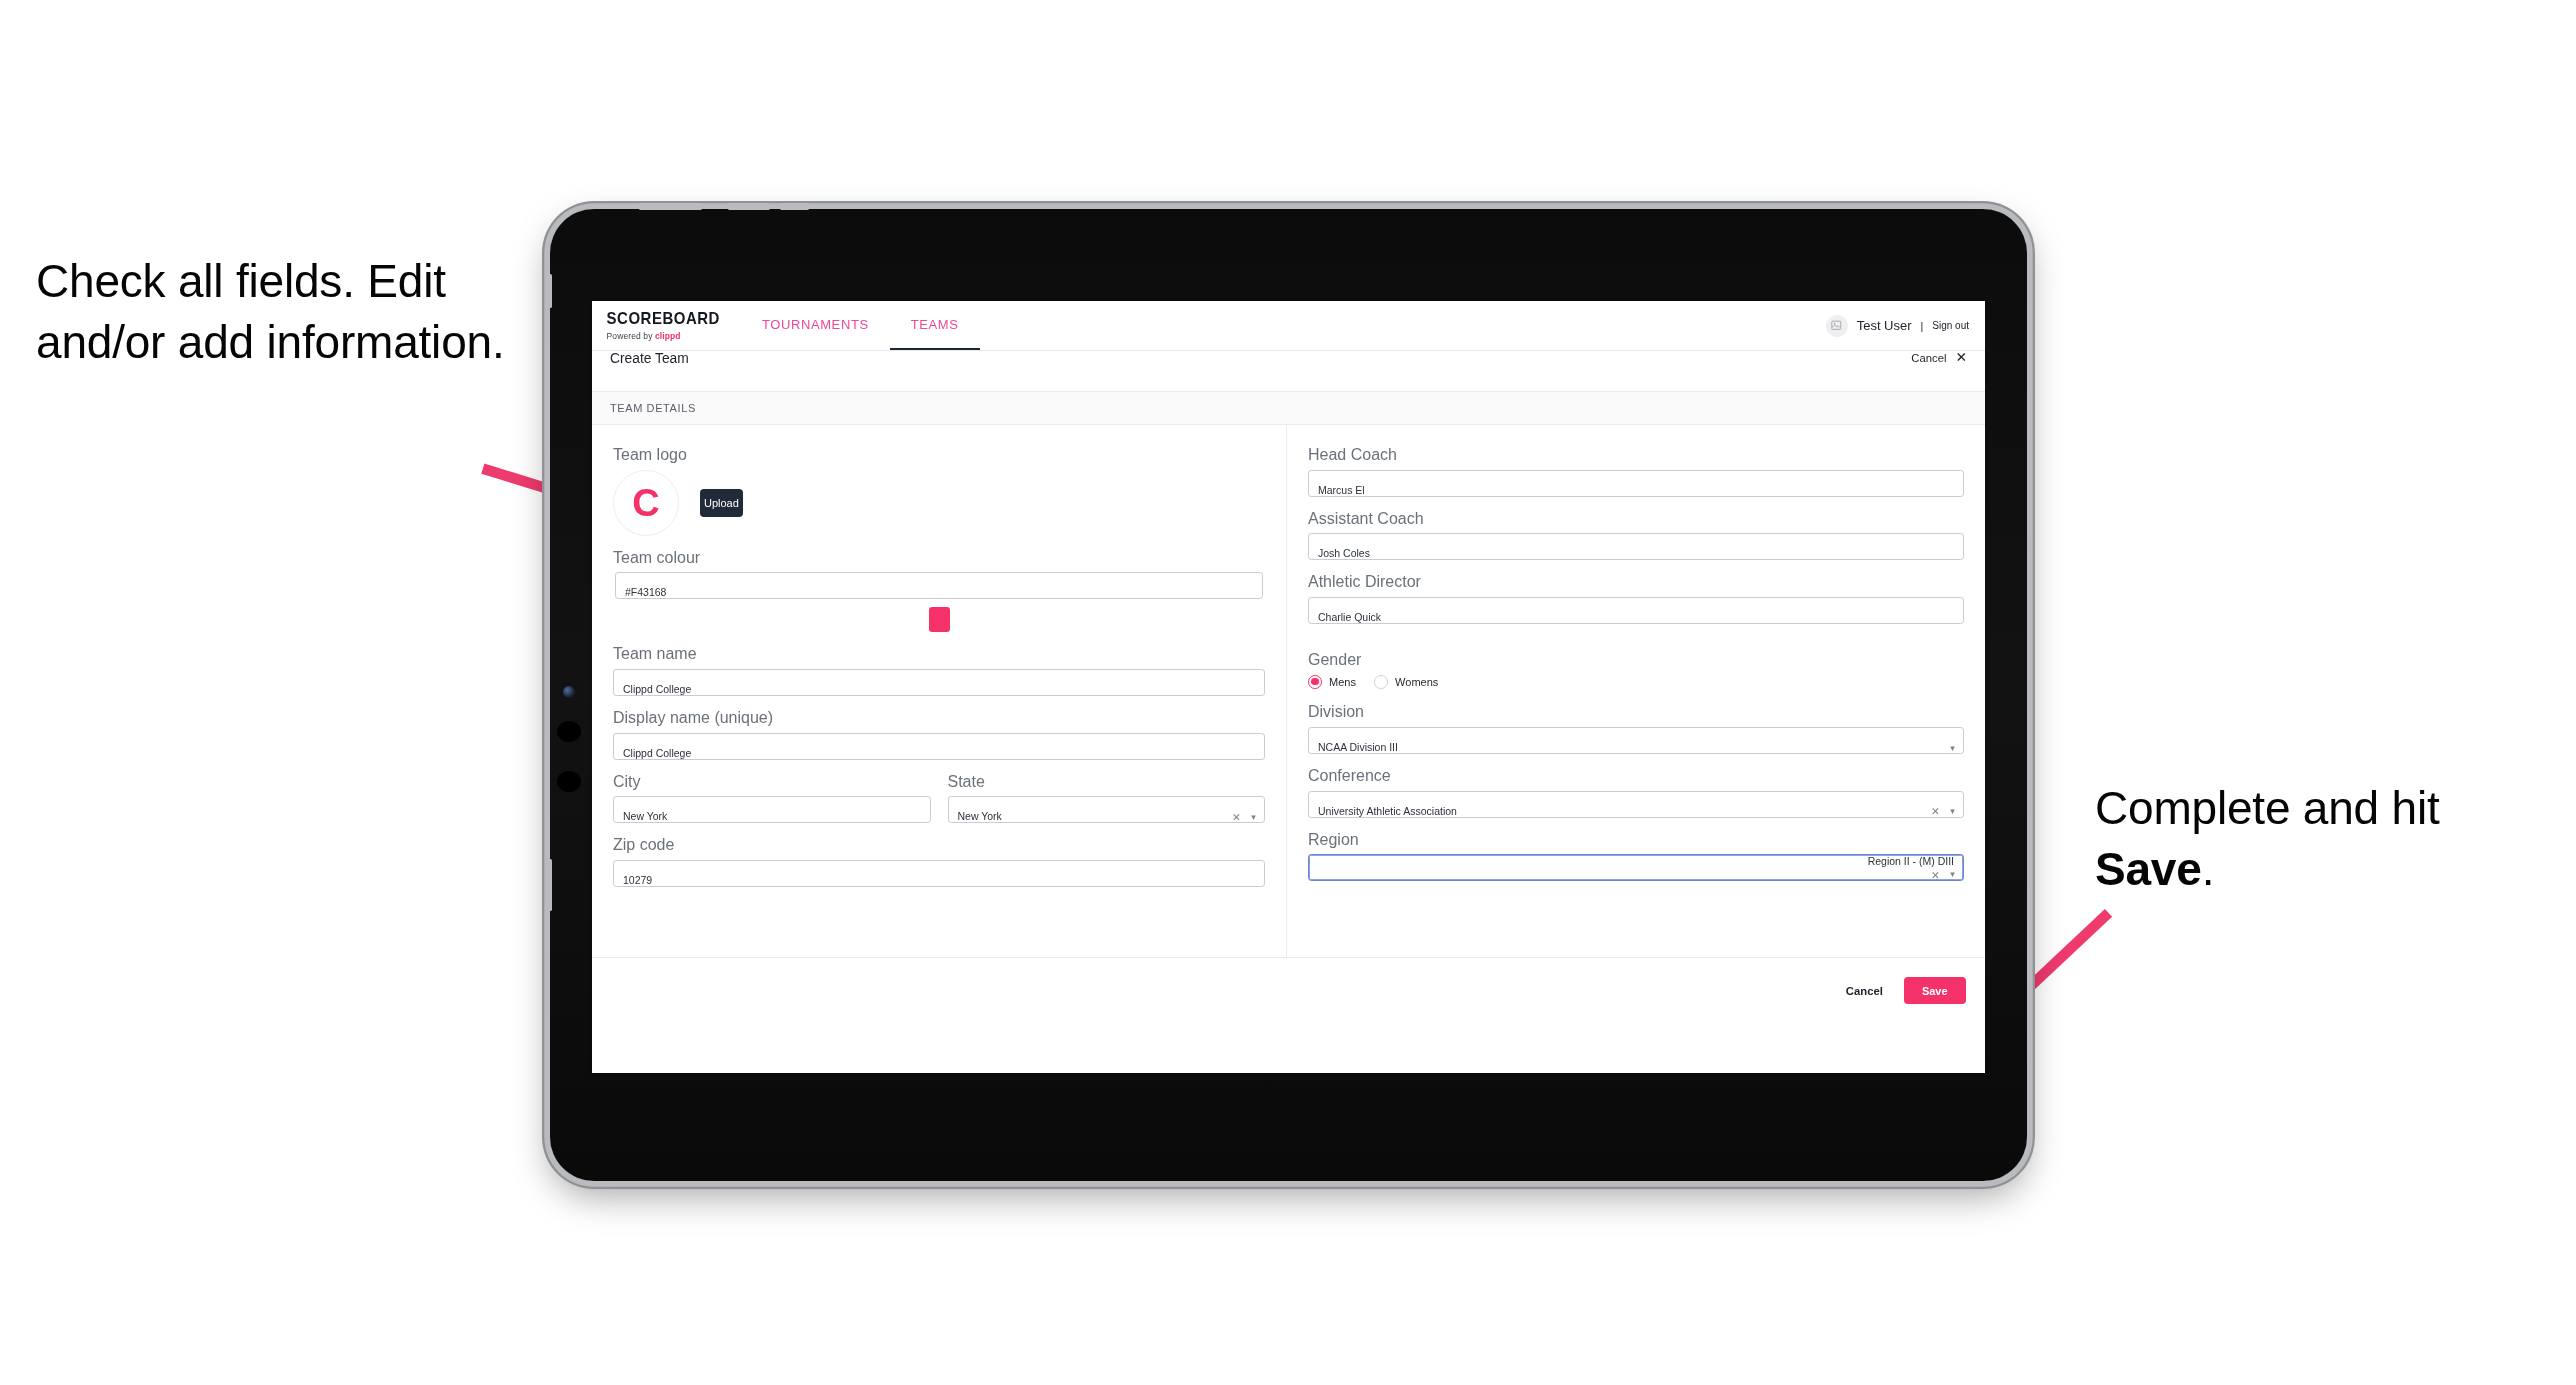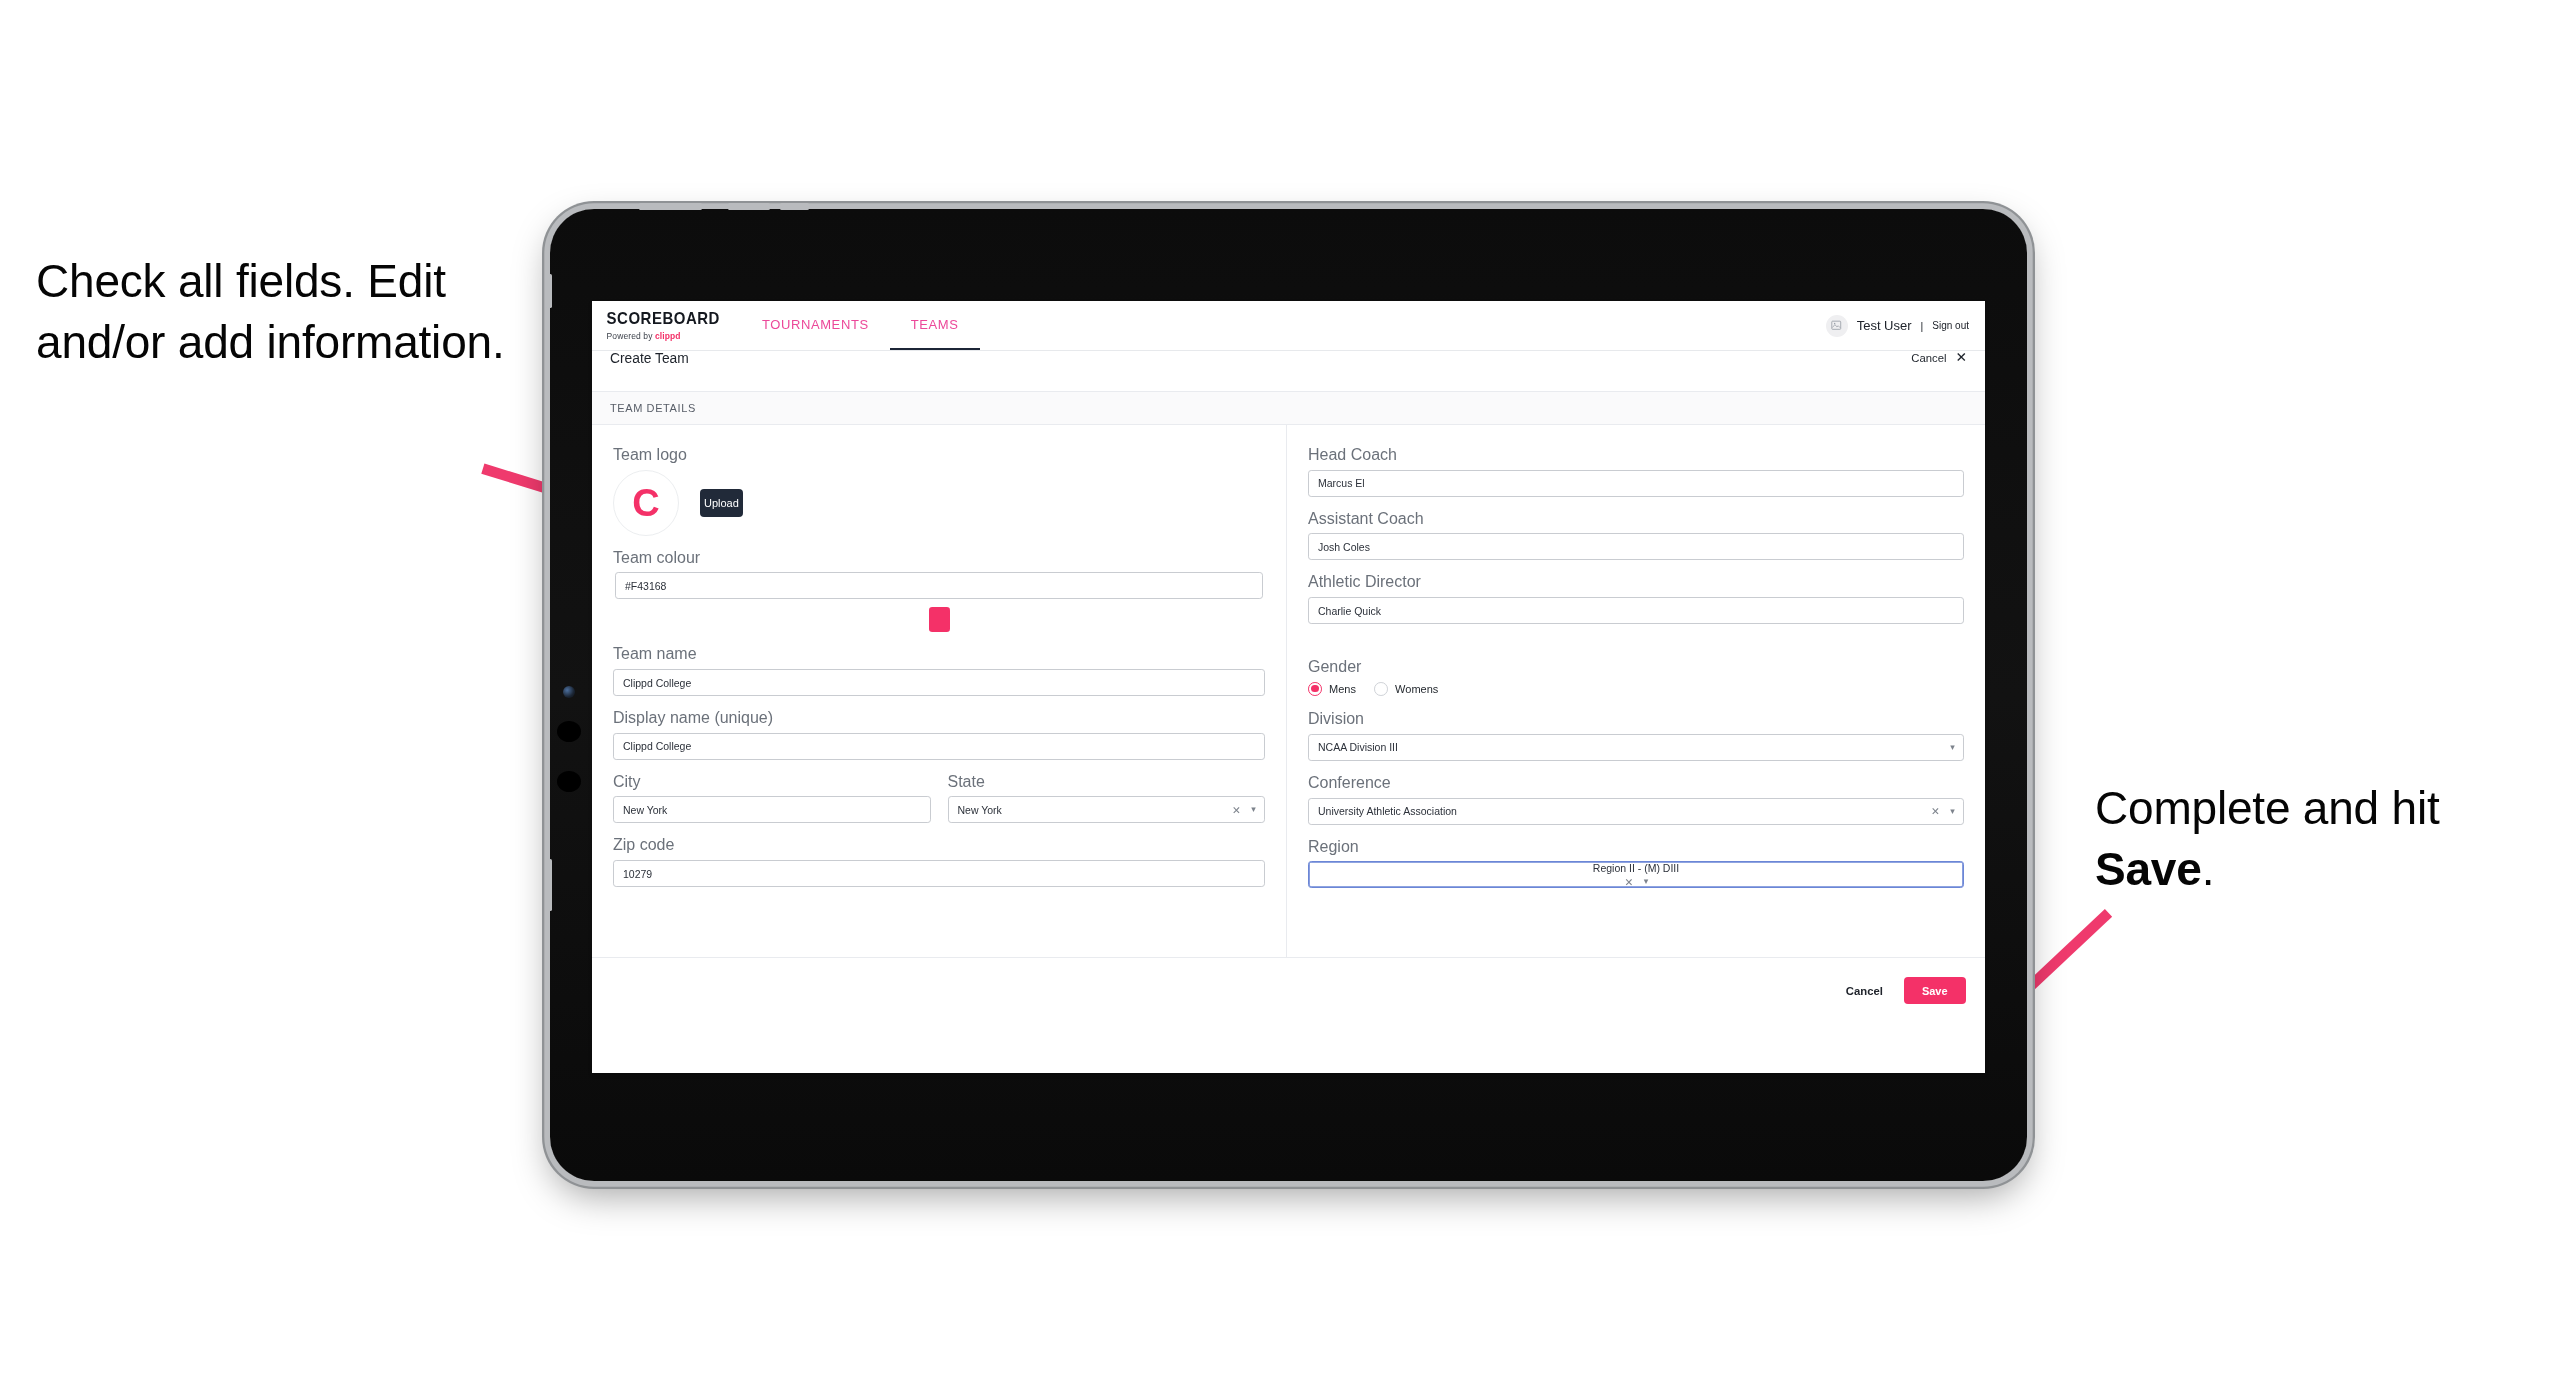--- a/index.html
+++ b/index.html
@@ -127,21 +127,21 @@
   .col { padding: 21px 21px 0 21px; }
   .col-left  { width: 695px; border-right: 0.8px solid #e9ebef; }
   .col-right { width: 698px; }
 
   .fld { margin-bottom: 13px; }
   .fld-label {
     font-size: 16px; color: #6b717a; margin-bottom: 5.7px; display: block;
   }
   .inp {
     height: 27px; border: 0.8px solid #c9ccd1; border-radius: 3.2px;
-    background: #fff; display: flex; align-items: center;
+    background: #fff; display: flex; align-items: flex-end;
     padding: 0 9px; font-size: 10.5px; color: #2c313a; width: 100%;
   }
   .inp.focus { border-color: #6b86d6; box-shadow: 0 0 0 0.8px #6b86d6 inset; flex-direction: column; }
   .inp .val { flex: 1; overflow: hidden; white-space: nowrap; }
   .ctrl-icons { display: flex; align-items: center; gap: 10.5px; color: #7d838c; }
   .ic-x { font-size: 10.5px; line-height: 1; }
   .ic-chev { font-size: 9px; line-height: 1; letter-spacing: -0.8px; }
 
   
   .logo-row { display: flex; align-items: center; gap: 21px; margin-bottom: 3.2px; }
@@ -356,21 +356,21 @@
           </div>
         </div>
 
         <div class="fld">
           <span class="fld-label">Athletic Director</span>
           <div class="inp">
             <span class="val">Charlie Quick</span>
           </div>
         </div>
 
-        <div class="fld" style="margin-top:34px;">
+        <div class="fld" style="margin-top:27px;">
           <span class="fld-label">Gender</span>
           <div class="radios">
             <div class="radio-item">
               <span class="radio on"></span>
               <span class="radio-label">Mens</span>
             </div>
             <div class="radio-item">
               <span class="radio"></span>
               <span class="radio-label">Womens</span>
             </div>

